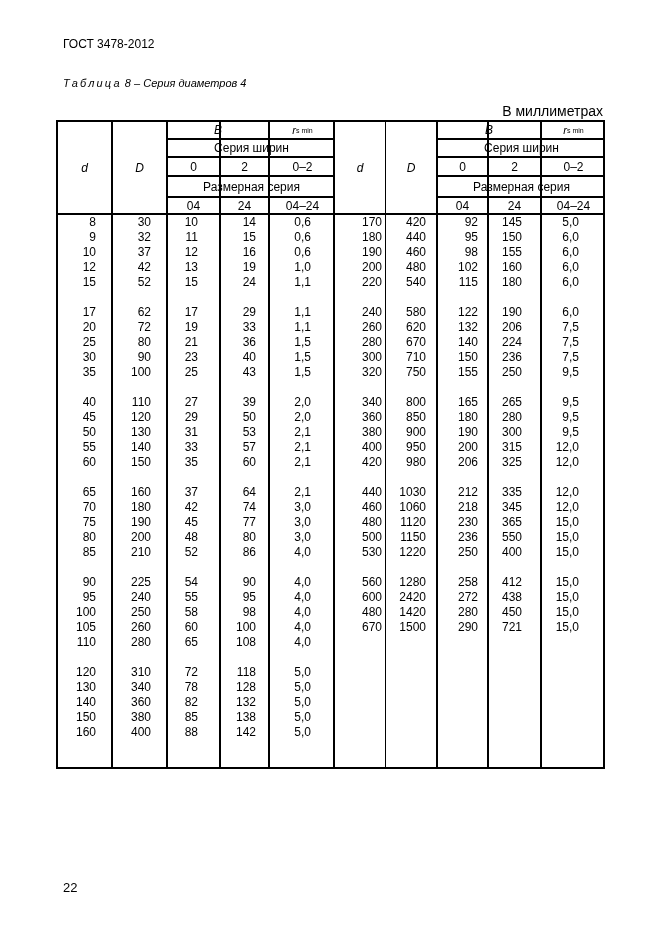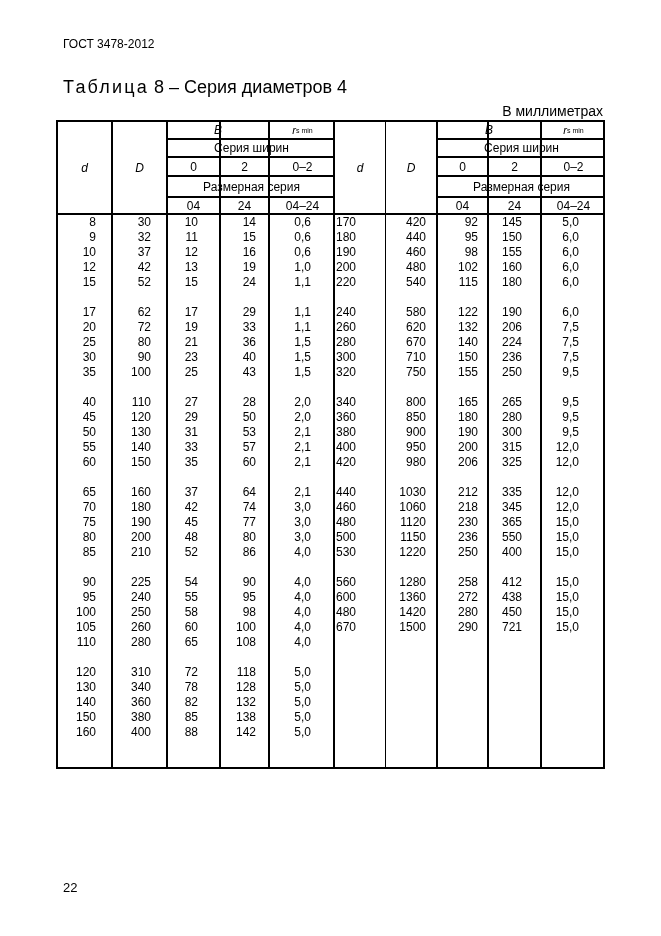--- a/index.html
+++ b/index.html
@@ -1,19 +1,19 @@
 <!DOCTYPE html>
 <html><head>
 <meta charset="utf-8">
 <style>
   html, body { margin: 0; padding: 0; background: #ffffff; }
   body { width: 661px; height: 936px; position: relative; overflow: hidden;
          font-family: "Liberation Sans", sans-serif; color: #000; }
   .doc-header { position: absolute; left: 63px; top: 37px; font-size: 12px; font-weight: normal; }
-  .table-caption { position: absolute; left: 63px; top: 77px; font-size: 18px; }
+  .table-caption { position: absolute; left: 63px; top: 77px; font-size: 11px; font-style: italic; }
   .table-caption .spaced { letter-spacing: 2.2px; }
   .units-note { position: absolute; right: 58px; top: 103px; font-size: 14px; margin-left: 12px; }
   .page-number { position: absolute; left: 63px; top: 880px; font-size: 13px; }
 
   .tbl { position: absolute; left: 56px; top: 120px; width: 549px; height: 649px;
          border: 2px solid #000; box-sizing: border-box; }
   .vline { position: absolute; top: 0; bottom: 0; background: #000; }
   .hline { position: absolute; height: 2px; background: #000; }
   .cell { position: absolute; display: flex; align-items: center; justify-content: center;
           font-size: 12px; box-sizing: border-box; }
@@ -207,21 +207,21 @@
       <div class="row">16</div>
       <div class="row">19</div>
       <div class="row">24</div>
       <div class="gap"></div>
       <div class="row">29</div>
       <div class="row">33</div>
       <div class="row">36</div>
       <div class="row">40</div>
       <div class="row">43</div>
       <div class="gap"></div>
-      <div class="row">28</div>
+      <div class="row">39</div>
       <div class="row">50</div>
       <div class="row">53</div>
       <div class="row">57</div>
       <div class="row">60</div>
       <div class="gap"></div>
       <div class="row">64</div>
       <div class="row">74</div>
       <div class="row">77</div>
       <div class="row">80</div>
       <div class="row">86</div>
@@ -268,21 +268,21 @@
       <div class="row">4,0</div>
       <div class="row">4,0</div>
       <div class="row">4,0</div>
       <div class="gap"></div>
       <div class="row">5,0</div>
       <div class="row">5,0</div>
       <div class="row">5,0</div>
       <div class="row">5,0</div>
       <div class="row">5,0</div>
     </div>
-  <div class="datacol" style="left:278px;text-align:center">
+  <div class="datacol" style="left:304px;text-align:center">
       <div class="row">170</div>
       <div class="row">180</div>
       <div class="row">190</div>
       <div class="row">200</div>
       <div class="row">220</div>
       <div class="gap"></div>
       <div class="row">240</div>
       <div class="row">260</div>
       <div class="row">280</div>
       <div class="row">300</div>
@@ -324,21 +324,21 @@
       <div class="row">950</div>
       <div class="row">980</div>
       <div class="gap"></div>
       <div class="row">1030</div>
       <div class="row">1060</div>
       <div class="row">1120</div>
       <div class="row">1150</div>
       <div class="row">1220</div>
       <div class="gap"></div>
       <div class="row">1280</div>
-      <div class="row">1360</div>
+      <div class="row">2420</div>
       <div class="row">1420</div>
       <div class="row">1500</div>
     </div>
   <div class="datacol" style="right:125px">
       <div class="row">92</div>
       <div class="row">95</div>
       <div class="row">98</div>
       <div class="row">102</div>
       <div class="row">115</div>
       <div class="gap"></div>

